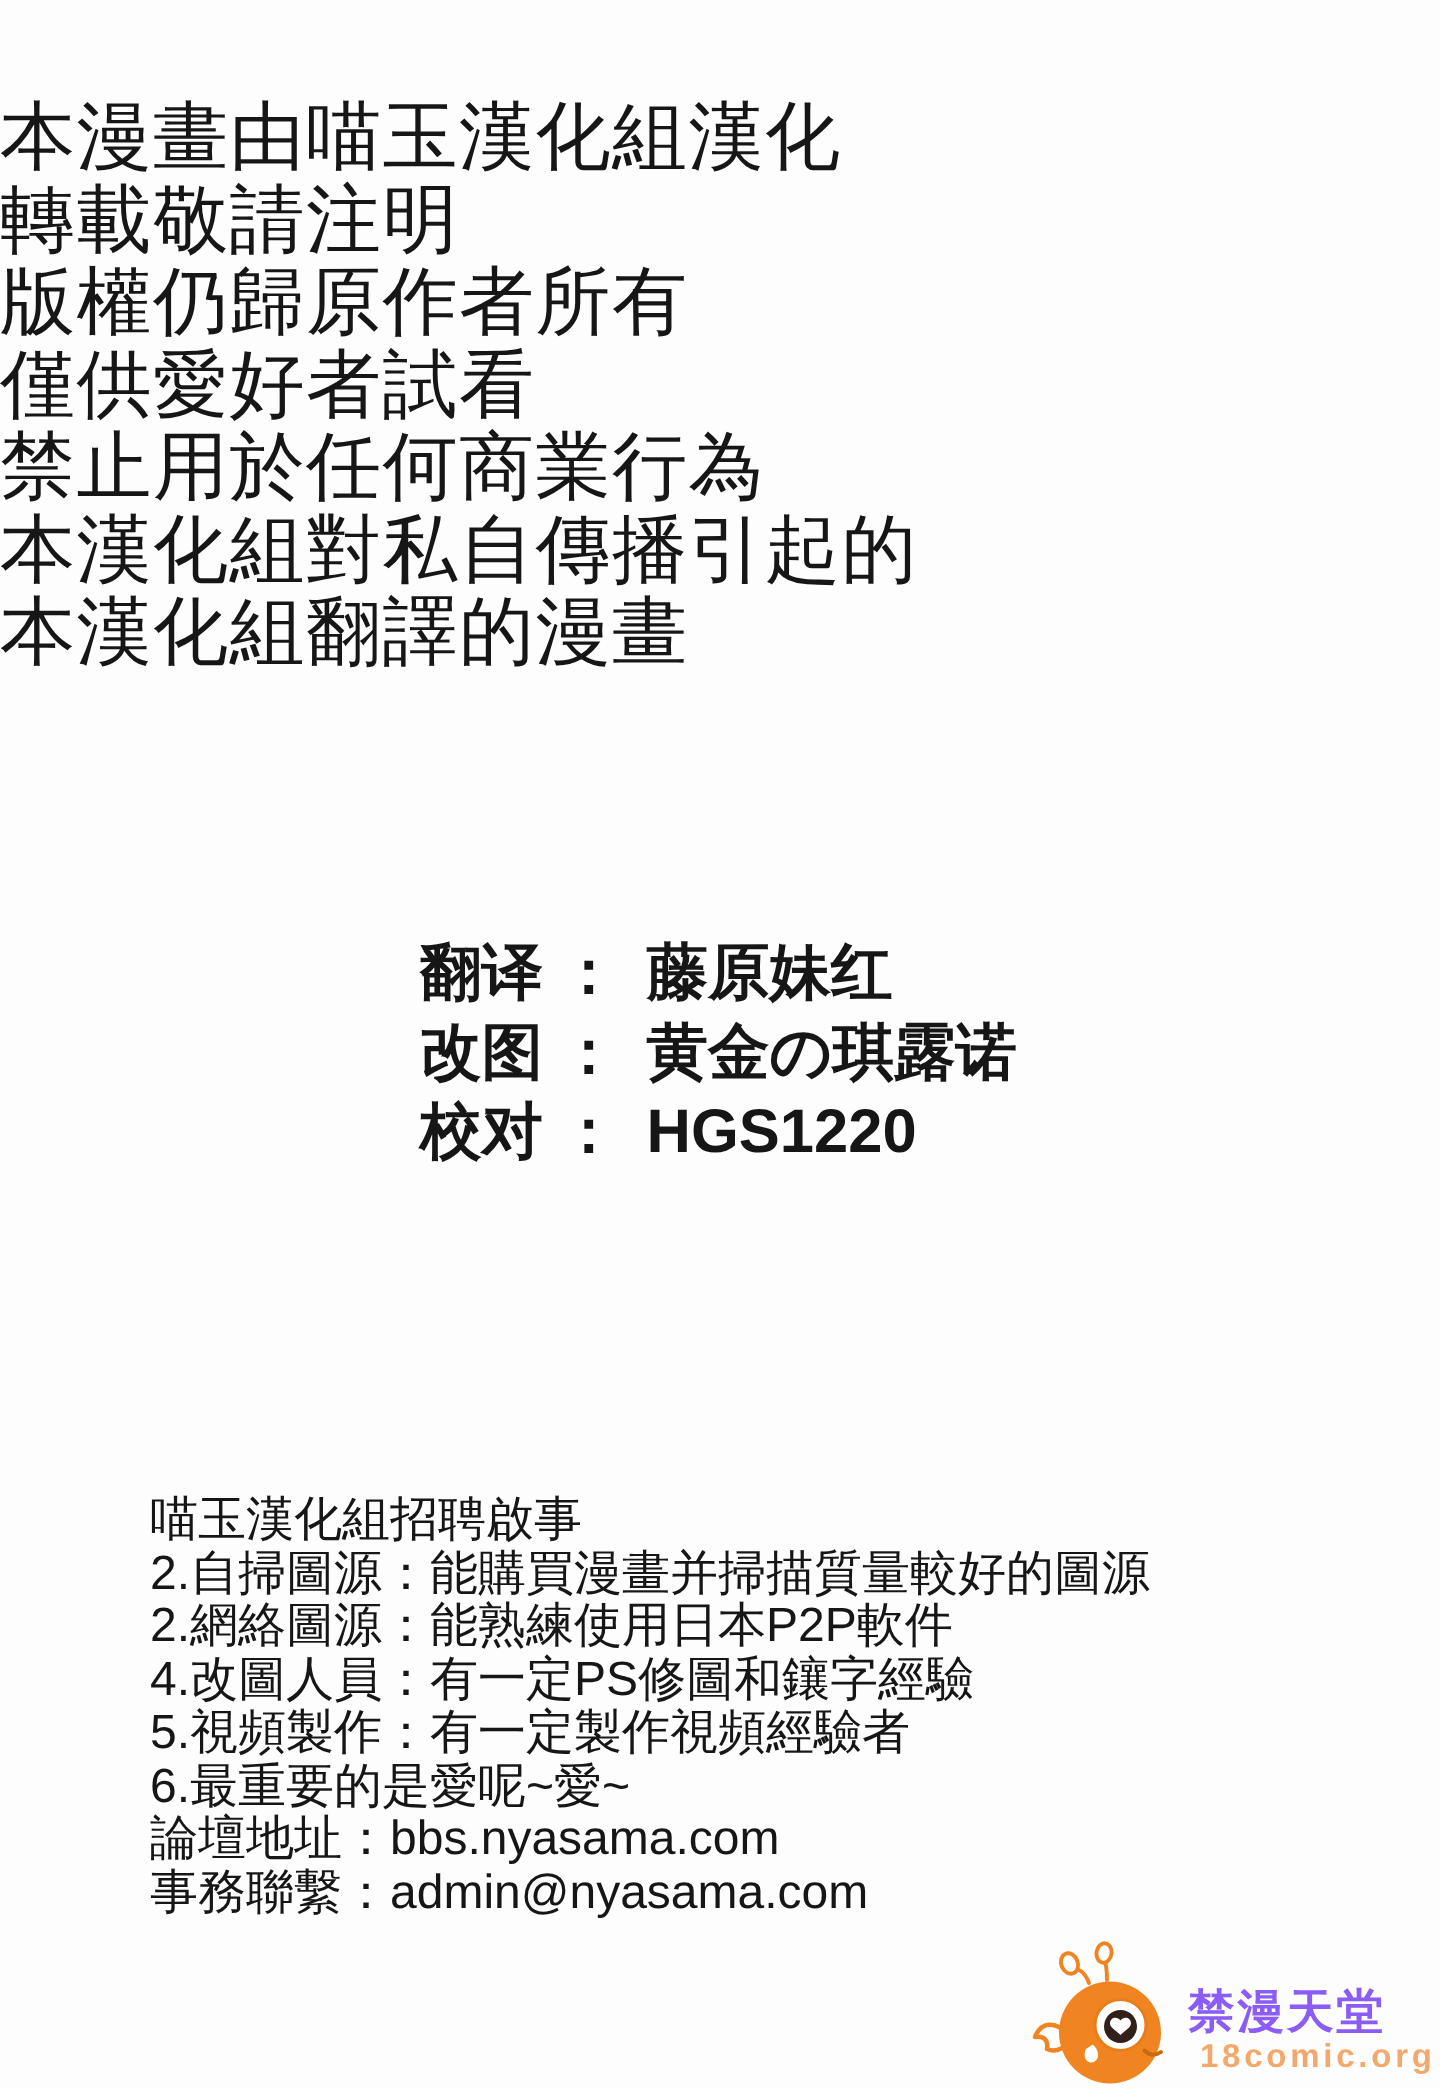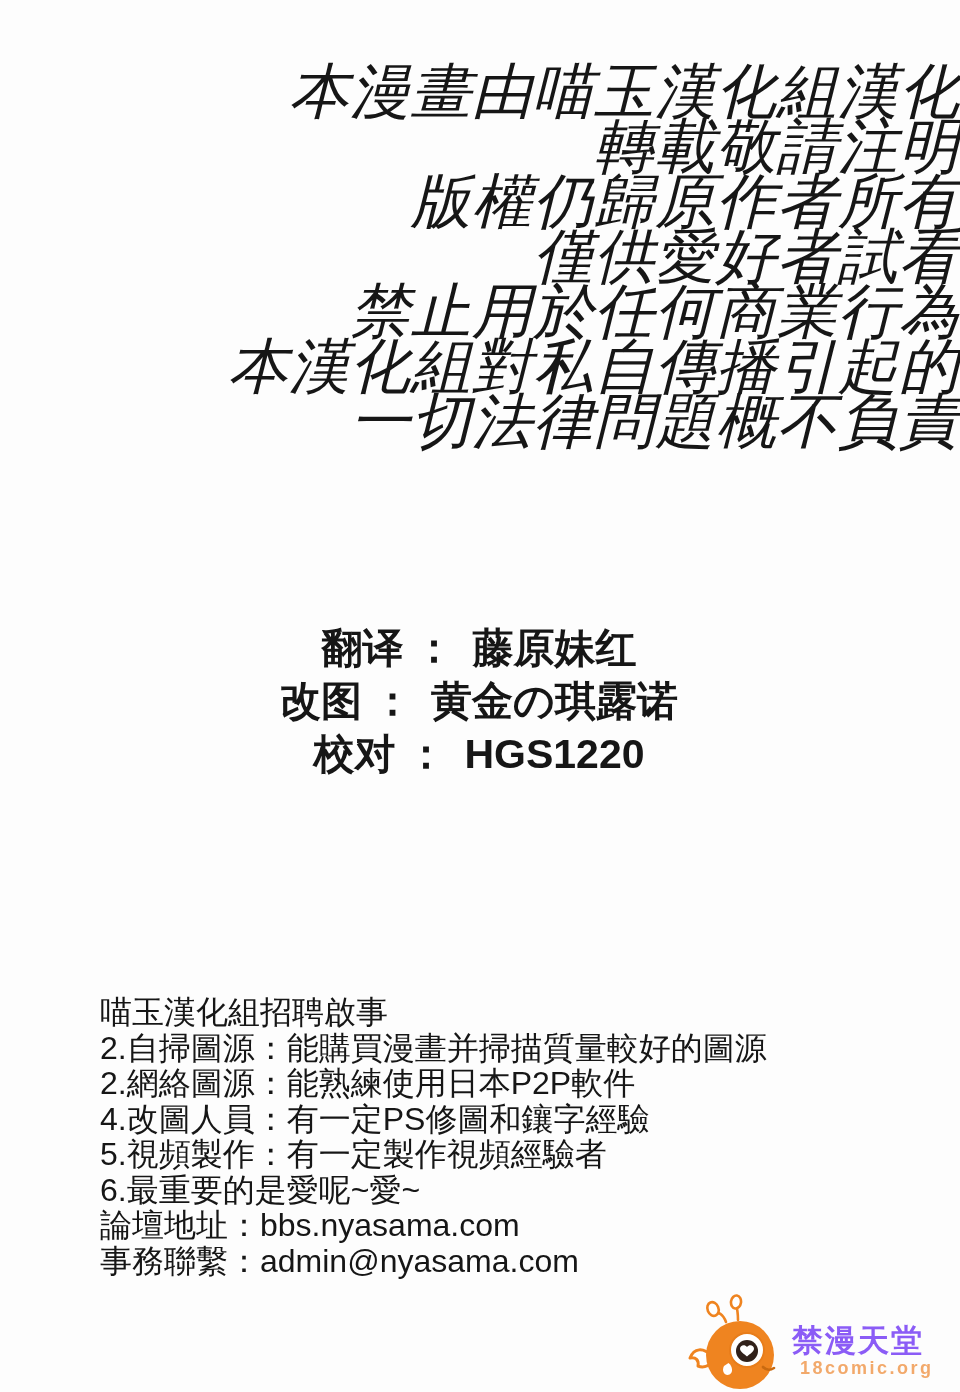--- a/index.html
+++ b/index.html
@@ -8,71 +8,70 @@
     width:960px;height:1392px;
     margin:0 auto;
     background:#fdfdfd;
     overflow:hidden;
     font-family:"Liberation Sans","DejaVu Sans",sans-serif;
     color:#161616;
   }
   
   .notice{
     position:absolute;top:64px;left:0;right:0;
-    text-align:right;
-    font-size:60px;line-height:55px;
+    text-align:left;
+    font-size:50px;line-height:55px;
     letter-spacing:1px;
     font-weight:500;
-    font-style:italic;
   }
   
   .credits{
     position:absolute;top:622px;left:280px;
     font-size:41px;line-height:53px;
     font-weight:700;
   }
-  .credit-row{white-space:nowrap;text-align:center;}
+  .credit-row{white-space:nowrap;}
   .credit-colon{margin:0 8px 0 10px;}
   .credit-person{margin-left:10px;}
   
   .recruit{
     position:absolute;top:995px;left:100px;
     font-size:32px;line-height:35.5px;
     font-weight:400;
     white-space:nowrap;
   }
   
   .watermark{position:absolute;left:688px;top:1294px;width:268px;height:98px;}
   .mascot{position:absolute;left:0;top:0;}
   .brand{
     position:absolute;left:104px;top:26px;
     font-size:31px;font-weight:bold;
     color:#8b5cf6;letter-spacing:2px;
     white-space:nowrap;
   }
   .site{
     position:absolute;left:112px;top:64px;
-    font-size:18px;font-weight:bold;
+    font-size:22px;font-weight:bold;
     color:#f2a96b;letter-spacing:2.5px;
     white-space:nowrap;
   }
 </style>
 </head>
 <body>
 
 <div class="page">
 
   <section class="notice">
     <div class="notice-line">本漫畫由喵玉漢化組漢化</div>
     <div class="notice-line">轉載敬請注明</div>
     <div class="notice-line">版權仍歸原作者所有</div>
     <div class="notice-line">僅供愛好者試看</div>
     <div class="notice-line">禁止用於任何商業行為</div>
     <div class="notice-line">本漢化組對私自傳播引起的</div>
-    <div class="notice-line">一切法律問題概不負責</div>
+    <div class="notice-line">本漢化組翻譯的漫畫</div>
   </section>
 
   <section class="credits">
     <div class="credit-row">
       <span>翻译</span><span class="credit-colon">：</span><span class="credit-person">藤原妹红</span>
     </div>
     <div class="credit-row">
       <span>改图</span><span class="credit-colon">：</span><span class="credit-person">黄金の琪露诺</span>
     </div>
     <div class="credit-row">

